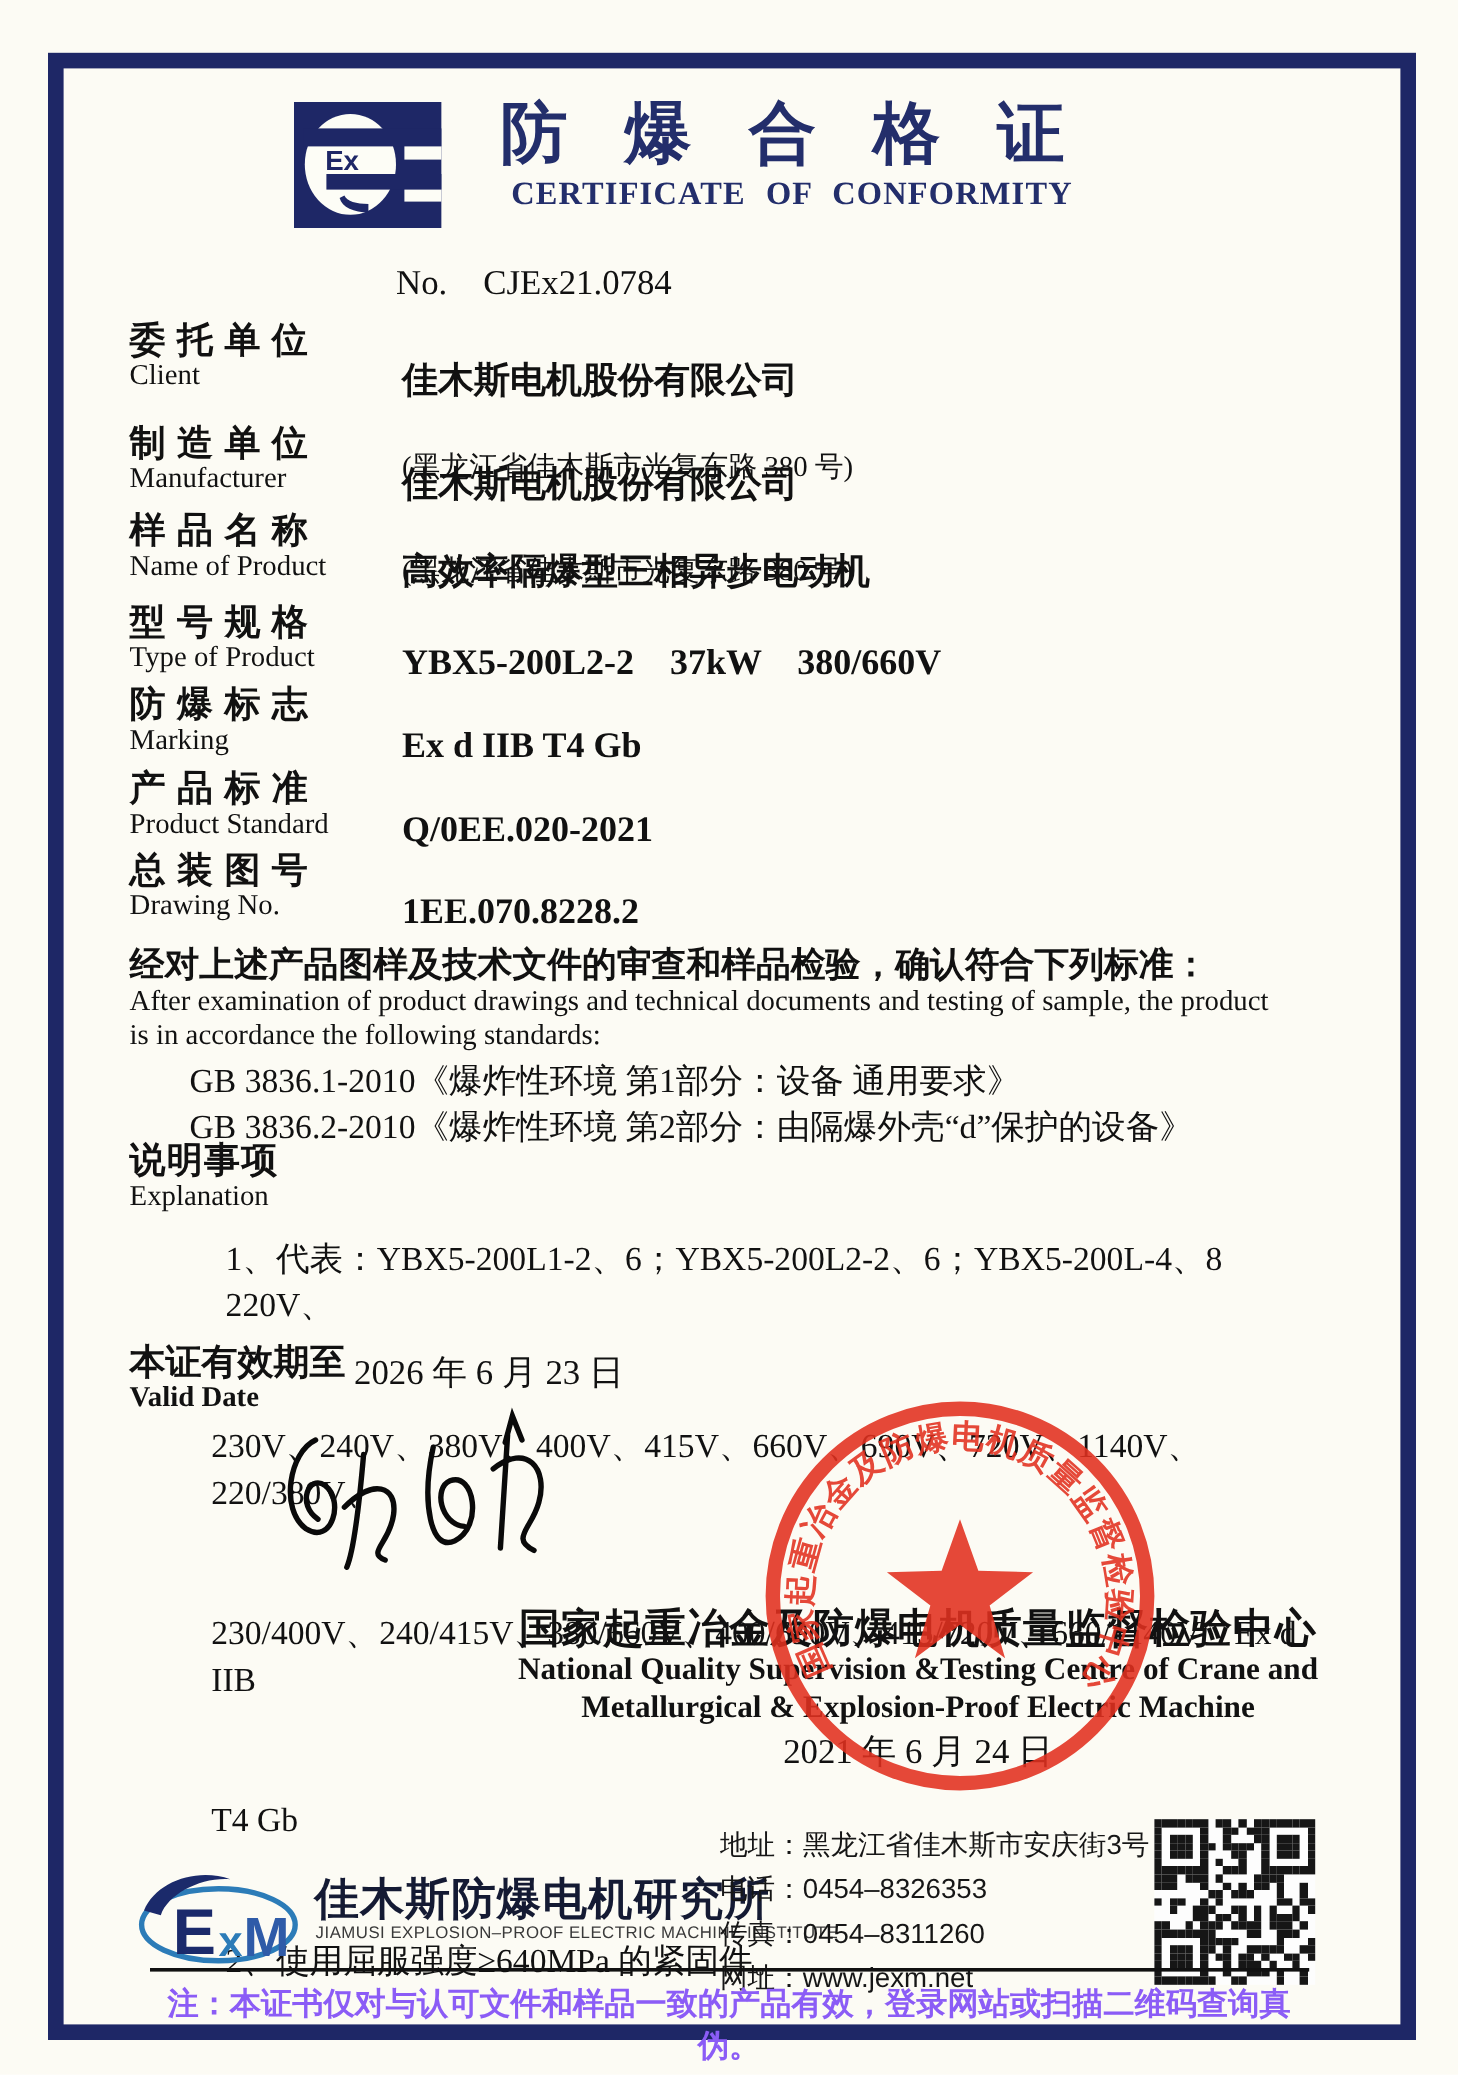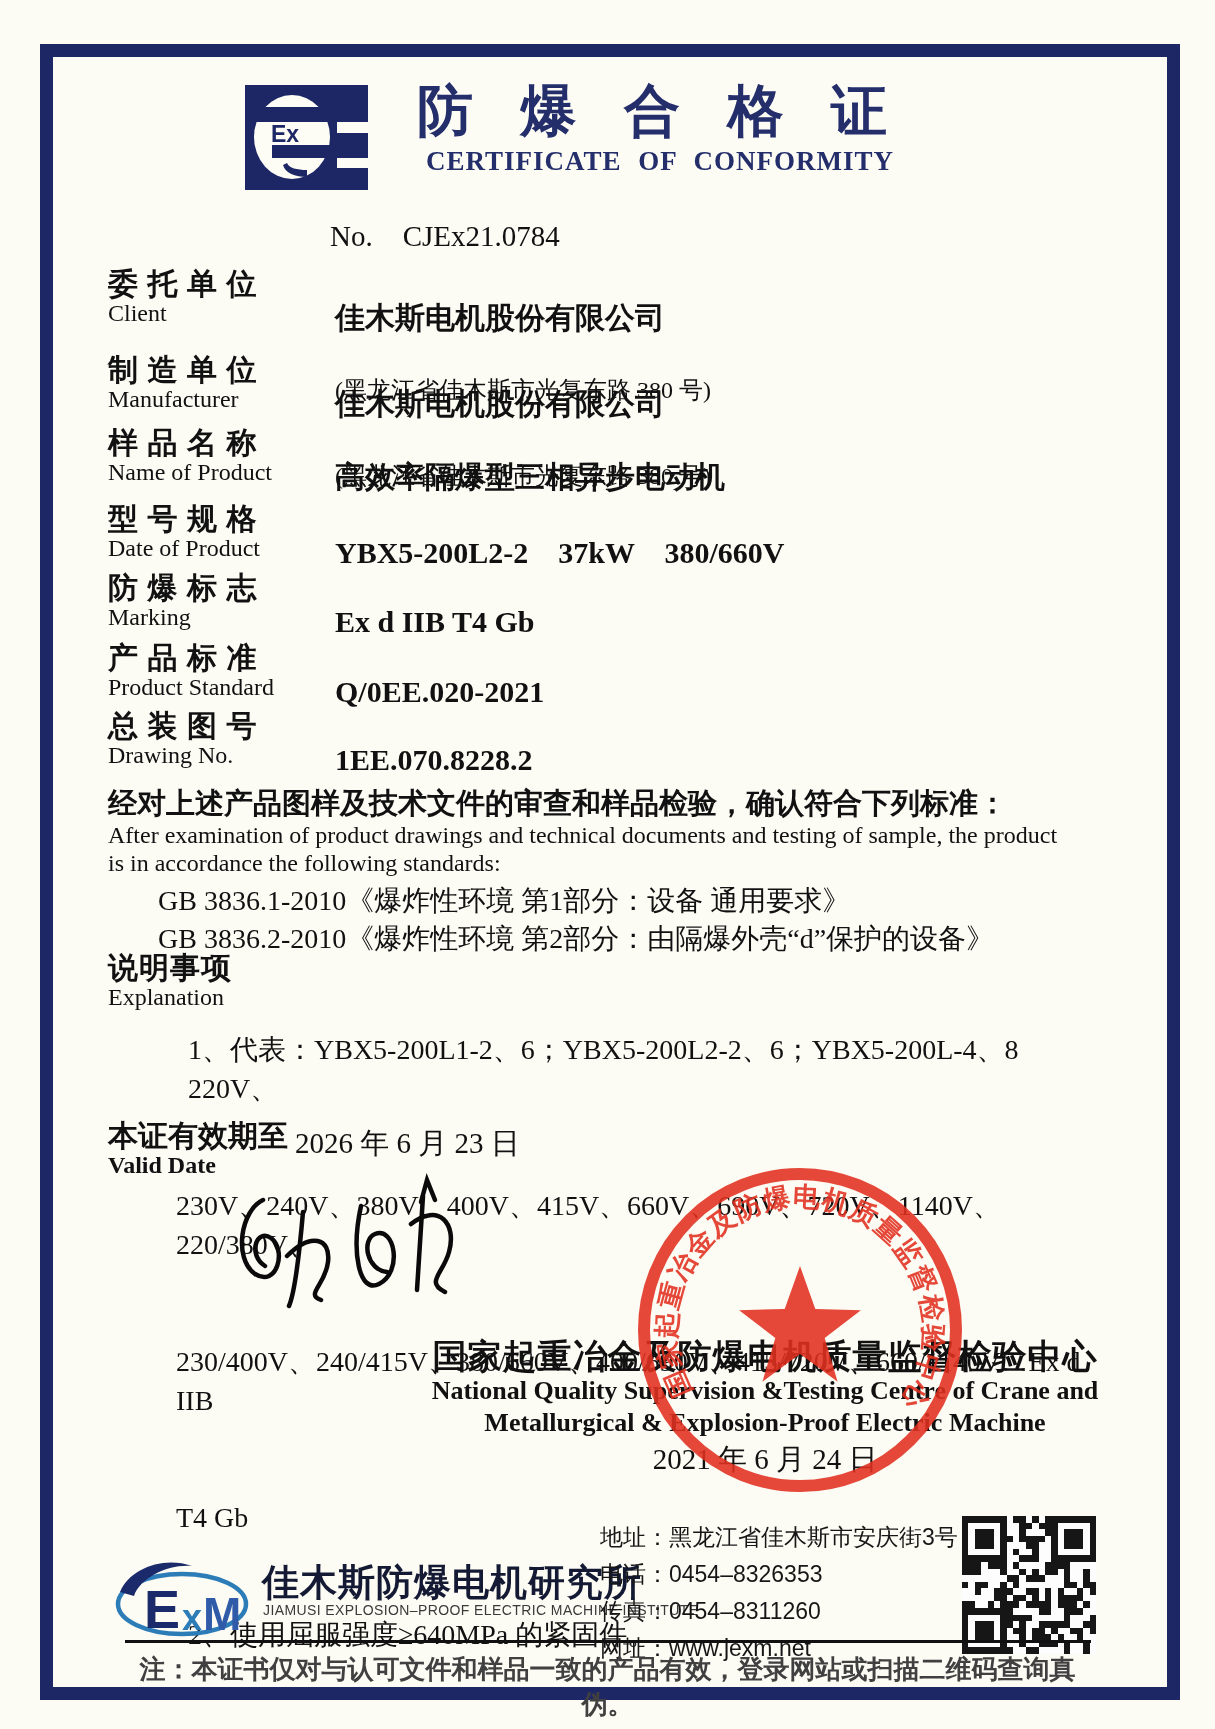--- a/index.html
+++ b/index.html
@@ -46,21 +46,21 @@
   .contact{left:600px;top:1522px;font-family:"Liberation Sans","DejaVu Sans",sans-serif;
            font-size:23px;color:#161616;}
   .contact div{margin-bottom:6px;}
   .qr{left:962px;top:1516px;width:134px;height:138px;display:grid;
       grid-template-rows:repeat(21,1fr);grid-template-columns:repeat(21,1fr);
       background:#fdfdfd;}
   .qr i{background:#161616;}
   .sep{left:125px;top:1640px;width:966px;height:3px;background:#111;}
   .note{left:120px;top:1652px;width:975px;text-align:center;
         font-family:"Liberation Sans","DejaVu Sans",sans-serif;font-weight:bold;
-        font-size:26px;color:#404040;}
+        font-size:26px;color:#8b5cf6;}
 </style>
 </head>
 <body>
 
 <div class="page">
   <div class="frame"></div>
 
   <svg class="abs" style="left:245px;top:85px;" width="123" height="105" viewBox="0 0 123 105">
     <rect x="0" y="0" width="123" height="105" fill="#1e2766"></rect>
     <ellipse cx="47" cy="52" rx="38" ry="42" fill="#fdfdf6"></ellipse>
@@ -99,21 +99,21 @@
   <div class="abs flabel" style="top:427px">
     <div class="zh">样 品 名 称</div>
     <div class="en">Name of Product</div>
   </div>
   <div class="abs fvalue" style="top:425px">
     <div class="v1">高效率隔爆型三相异步电动机</div>
   </div>
 
   <div class="abs flabel" style="top:503px">
     <div class="zh">型 号 规 格</div>
-    <div class="en">Date of Product</div>
+    <div class="en">Type of Product</div>
   </div>
   <div class="abs fvalue" style="top:501px">
     <div class="v1">YBX5-200L2-2　37kW　380/660V</div>
   </div>
 
   <div class="abs flabel" style="top:572px">
     <div class="zh">防 爆 标 志</div>
     <div class="en">Marking</div>
   </div>
   <div class="abs fvalue" style="top:570px">

